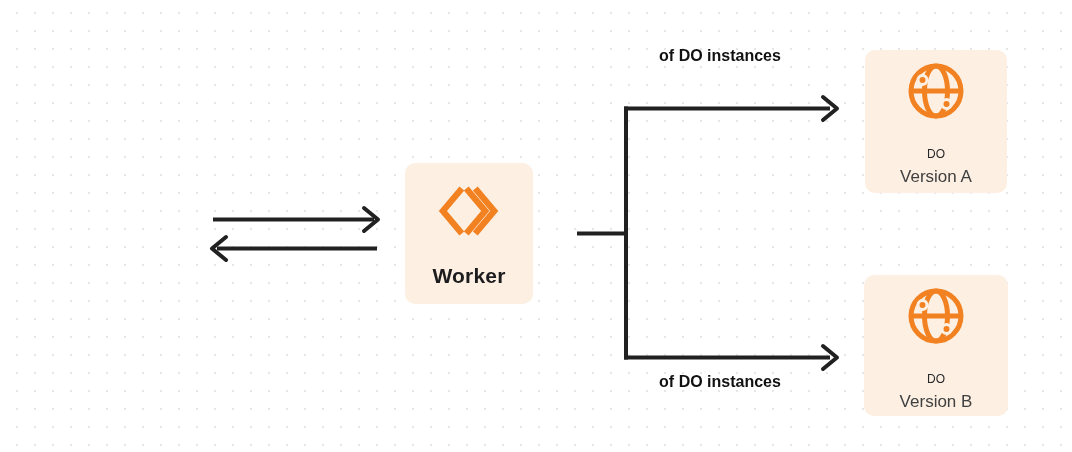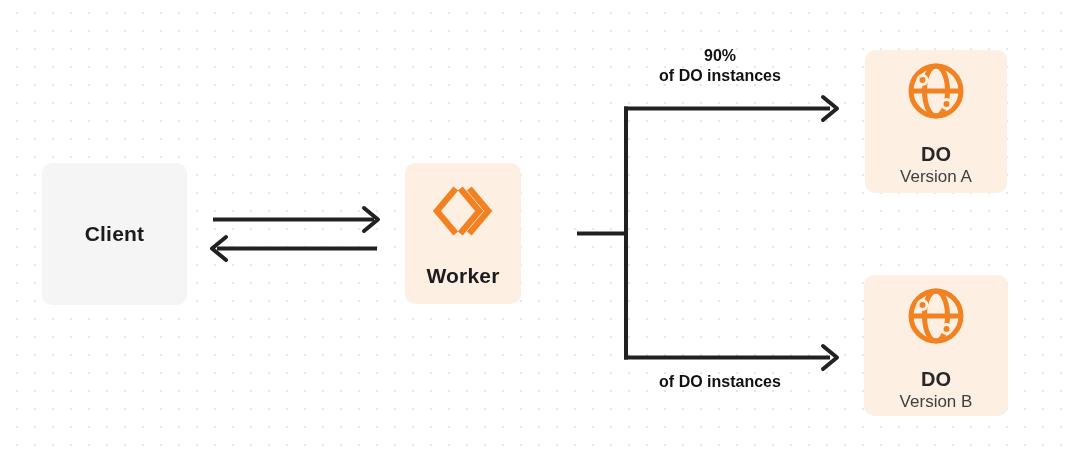--- a/index.html
+++ b/index.html
@@ -40,21 +40,21 @@
     justify-content: center;
   }
   .node-client .node-label {
     font-size: 21px;
     font-weight: 700;
     color: #1c1c1e;
     letter-spacing: 0.2px;
   }
   .node-worker {
     left: 405px; top: 163px;
-    width: 116px; height: 141px;
+    width: 128px; height: 141px;
     background: #fdf0e3;
     padding-top: 21px;
   }
   .node-worker .node-icon { width: 62px; height: 54px; }
   .node-worker .node-label {
     margin-top: 26px;
     font-size: 21px;
     font-weight: 700;
     color: #1c1c1e;
     letter-spacing: 0.2px;
@@ -67,22 +67,22 @@
     left: 865px; top: 50px;
     width: 142px; height: 143px;
   }
   .node-do-b {
     left: 864px; top: 275px;
     width: 144px; height: 141px;
   }
   .node-do .node-icon { width: 56px; height: 56px; }
   .node-do .node-title {
     margin-top: 24px;
-    font-size: 20px;
-    font-weight: 700;
+    font-size: 12px;
+    font-weight: 400;
     color: #27272a;
     line-height: 22px;
   }
   .node-do .node-subtitle {
     margin-top: 1px;
     font-size: 17px;
     font-weight: 400;
     color: #404040;
     line-height: 22px;
   }
@@ -127,39 +127,35 @@
         <path d="M823 97 L837 108.5 L823 120" stroke-linecap="round" stroke-linejoin="round"></path>
       </g>
 
       <g>
         <path d="M624 357.5 H830"></path>
         <path d="M823 346 L837 357.5 L823 369" stroke-linecap="round" stroke-linejoin="round"></path>
       </g>
     </g>
   </svg>
 
-  <div class="node node-client">
-    <span class="node-label">Client</span>
-  </div>
 
   <div class="node node-worker">
     <span class="node-icon">
       <svg viewBox="0 0 68 60" width="62" height="54" xmlns="http://www.w3.org/2000/svg">
         <g stroke="#f28121" stroke-width="7" fill="none">
           <polyline points="26,5 5,30 26,55"></polyline>
           <polyline points="31,5 52,30 31,55"></polyline>
           <polyline points="41,5 62,30 41,55"></polyline>
         </g>
       </svg>
     </span>
     <span class="node-label">Worker</span>
   </div>
 
   <div class="pct-label pct-label-a">
-    <div>90%</div>
     <div>of DO instances</div>
   </div>
 
   <div class="pct-label pct-label-b">
     <div>of DO instances</div>
   </div>
 
   <div class="node node-do node-do-a">
     <span class="node-icon">
       <svg viewBox="0 0 56 56" width="56" height="56" xmlns="http://www.w3.org/2000/svg">

